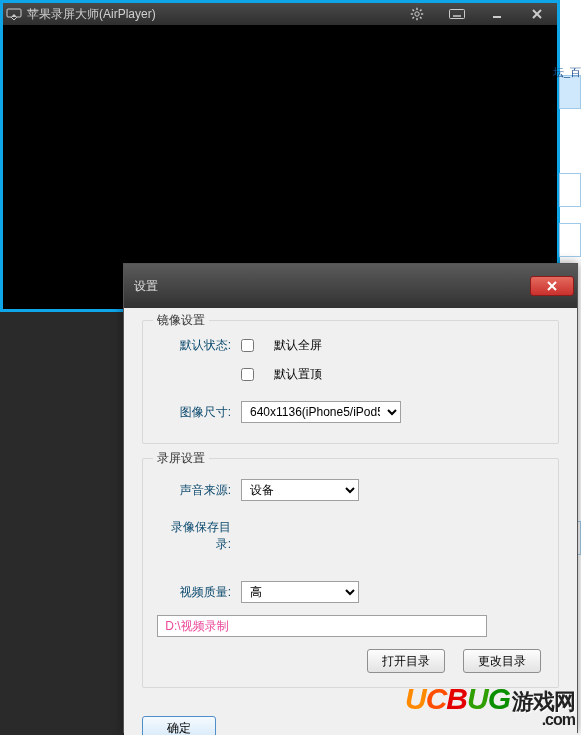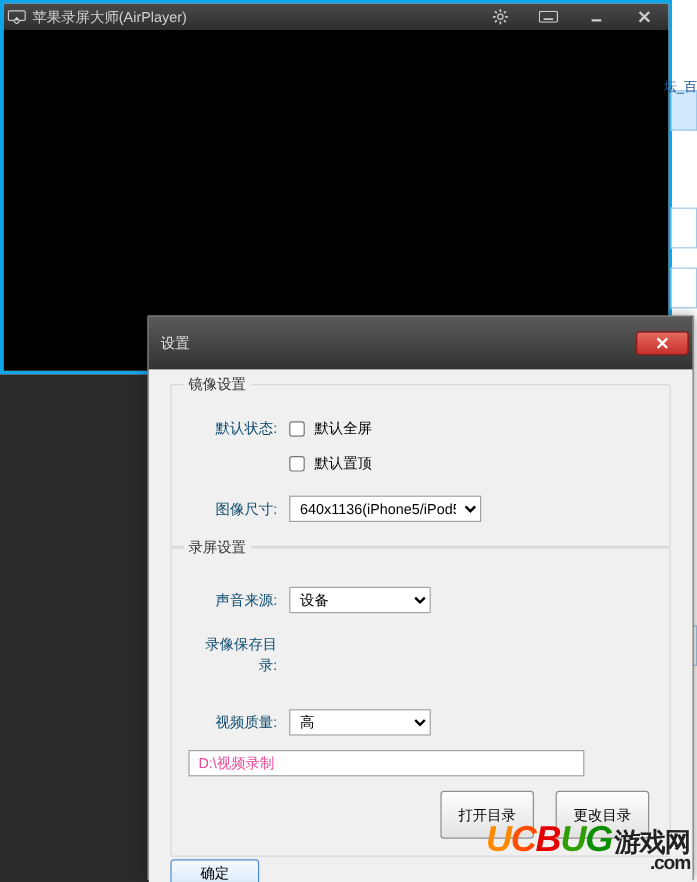--- a/index.html
+++ b/index.html
@@ -105,21 +105,22 @@
 .dlg-body {
   padding: 12px 18px 6px 18px;
   background: #f0f0f0;
   height: calc(100% - 26px);
   position: relative;
 }
 
 .fieldset {
   border: 1px solid #d8d8d8;
   border-radius: 2px;
-  padding: 28px 14px 18px 14px;
+  padding: 16px 14px 18px 14px;
+  margin-bottom: 14px;
   position: relative;
 }
 .fieldset .legend {
   position: absolute;
   top: -9px;
   left: 10px;
   background: #f0f0f0;
   padding: 0 4px;
   color: #333;
 }
@@ -131,21 +132,21 @@
 }
 .row .label {
   width: 84px;
   text-align: right;
   padding-right: 10px;
   color: #0c4a6e;
 }
 .row .control { flex: 1; }
 
 .chk {
-  display: flex; align-items: center; gap: 8px;
+  display: flex; align-items: center; gap: 20px;
 }
 .chk input[type=checkbox] {
   width: 13px; height: 13px;
 }
 
 select, .pathbox {
   height: 22px;
   border: 1px solid #a0a0a0;
   background: #fff;
   font-size: 12px;
@@ -153,21 +154,21 @@
 }
 .sel-wide { width: 160px; }
 .sel-med { width: 118px; }
 .pathbox {
   width: 330px;
   display: flex; align-items: center;
   color: #ec4899;
 }
 
 .btn {
-  height: 40px;
+  height: 24px;
   padding: 0 14px;
   border: 1px solid #8f8f8f;
   background: linear-gradient(#fdfdfd, #e3e3e3);
   border-radius: 3px;
   font-size: 12px;
   display: inline-flex;
   align-items: center;
   justify-content: center;
   cursor: default;
 }

